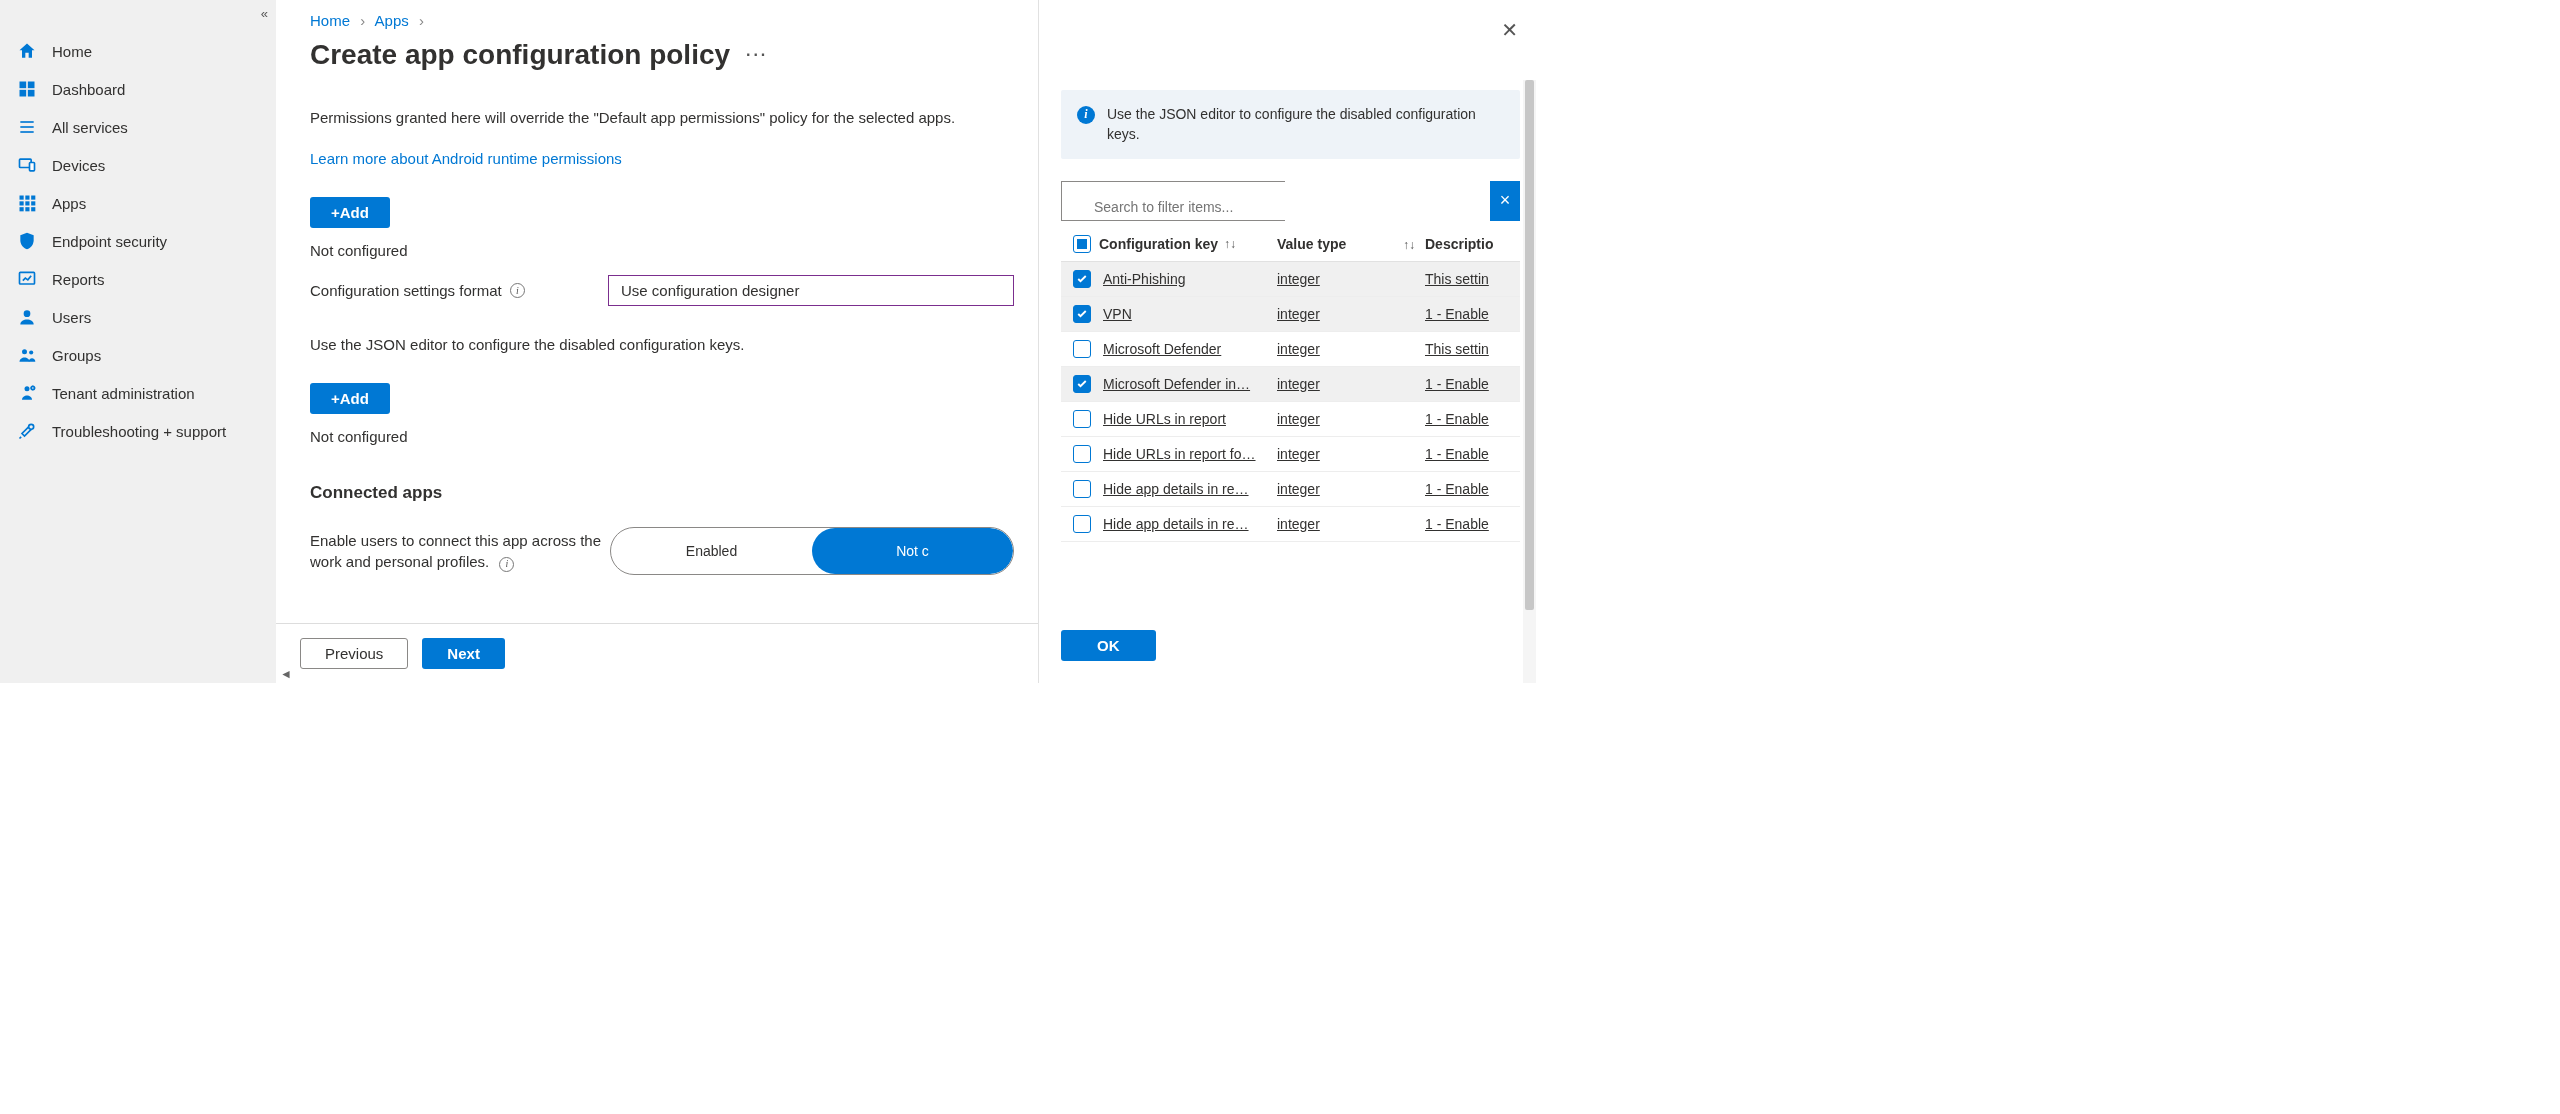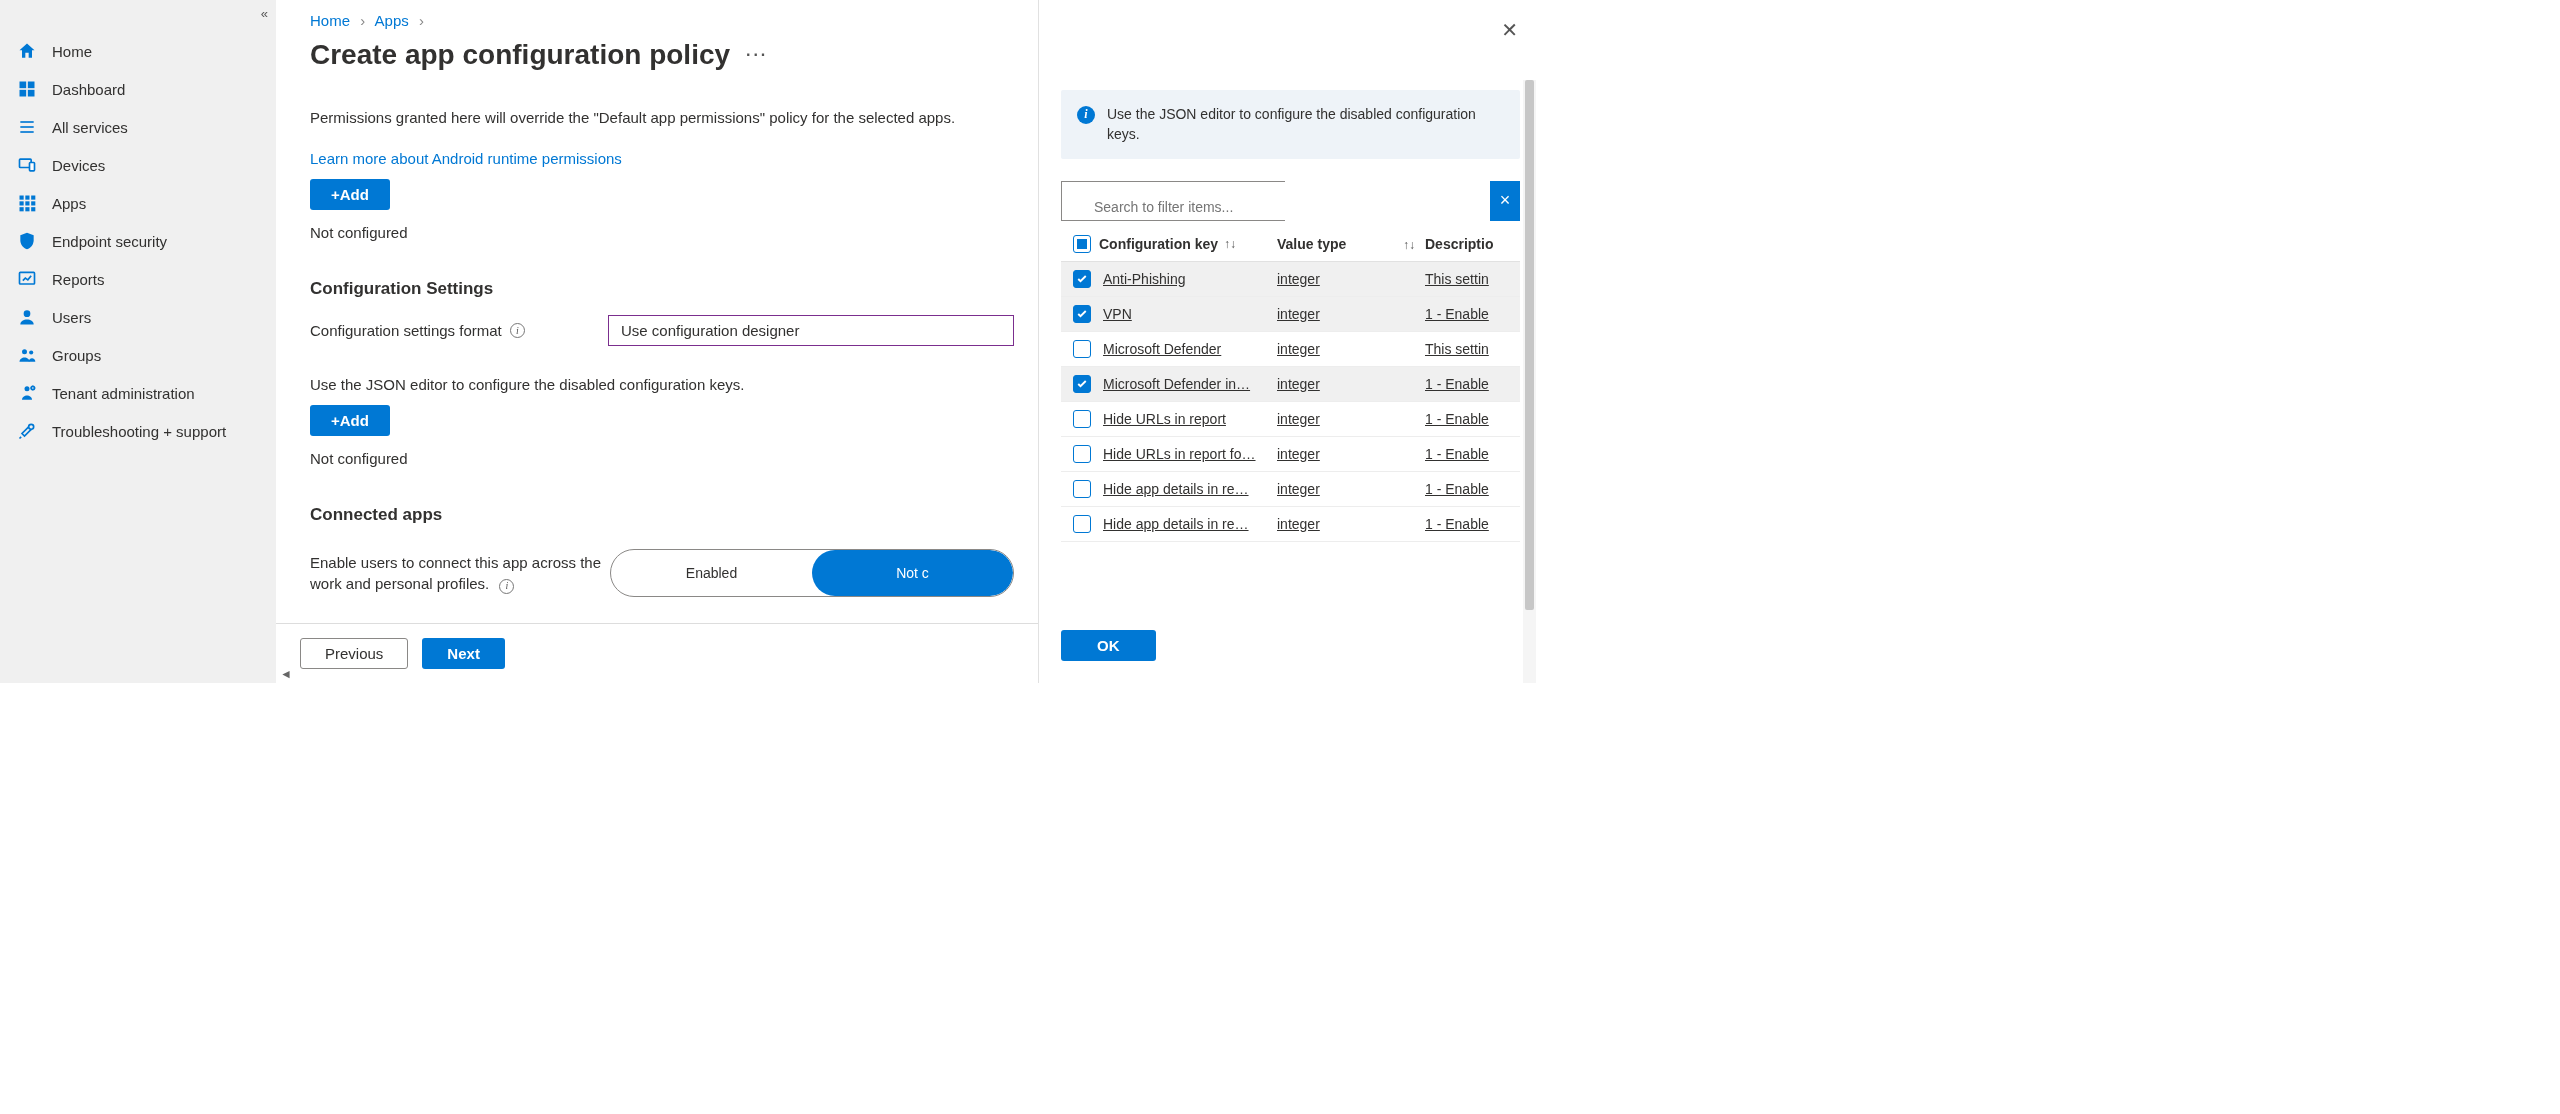--- a/index.html
+++ b/index.html
@@ -90,21 +90,21 @@
   .btn-primary {
     background: #0078d4; color: #fff;
     padding: 6px 24px;
     font-weight: 600;
   }
   .btn-secondary {
     background: #fff; color: #323130;
     border: 1px solid #8a8886;
     padding: 6px 24px;
   }
-  .btn-add { margin-top: 12px; padding: 6px 20px; font-weight:600;}
+  .btn-add { margin-top: 30px; padding: 6px 20px; font-weight:600;}
   .status-text { margin-top: 14px; font-size: 15px; color: #323130; }
   .section-heading { font-size: 17px; color: #323130; margin-top: 38px; }
   .field-row { display: flex; align-items: center; margin-top: 16px; gap: 8px;}
   .field-label { width: 290px; font-size: 15px; color: #323130; display:flex; align-items:center; gap:8px;}
   .info-icon {
     width: 15px; height: 15px; border: 1px solid #777; border-radius: 50%;
     display:inline-flex; align-items:center; justify-content:center;
     font-size: 10px; color:#555; font-family: Georgia, serif; font-style: italic;
   }
   .select-input {
@@ -378,21 +378,20 @@
     </h1>
 
     <p class="desc">Permissions granted here will override the "Default app permissions" policy for the selected apps.</p>
     <a href="#" class="link">Learn more about Android runtime permissions</a>
 
     <div>
       <button class="btn btn-primary btn-add">+Add</button>
     </div>
     <div class="status-text">Not configured</div>
 
-    <h3 class="section-heading">Configuration Settings</h3>
     <div class="field-row">
       <div class="field-label">
         <span>Configuration settings format</span>
         <span class="info-icon">i</span>
       </div>
       <div class="select-input">Use configuration designer</div>
     </div>
 
     <p class="hint">Use the JSON editor to configure the disabled configuration keys.</p>
     <div>

